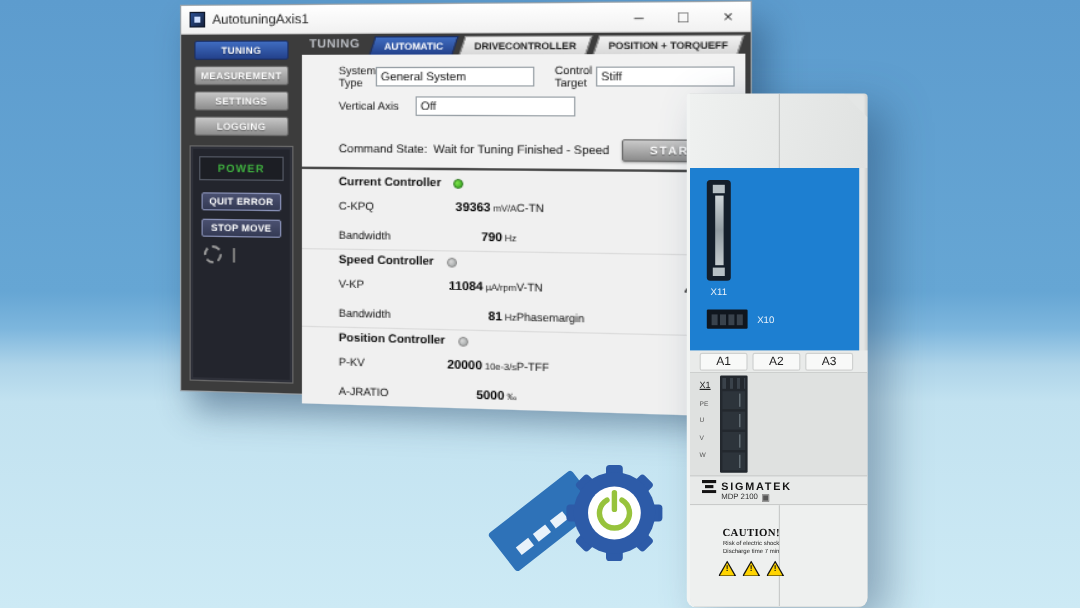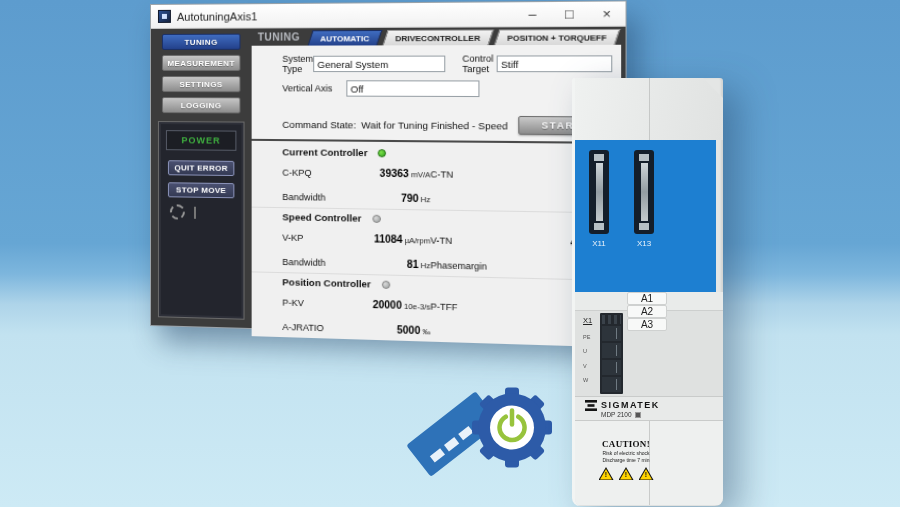--- a/index.html
+++ b/index.html
@@ -98,21 +98,21 @@
     background:linear-gradient(180deg,#cdd4d8,#939da3,#c3cacd); }
   .slot .tab-t, .slot .tab-b { position:absolute; left:5px; width:10px; height:7px; background:#b7c0c5; }
   .slot .tab-t { top:4px; } .slot .tab-b { bottom:4px; }
   .slot-label { margin-top:5px; font-size:8px; color:#eaf2fa; }
   .x10-row { display:flex; align-items:center; margin-top:10px; }
   .x10 { width:34px; height:16px; background:#10161e; border-radius:1px; display:flex; align-items:center;
     justify-content:center; gap:2px; }
   .x10 .pin { width:5px; height:9px; background:#39424c; }
   .x10-label { margin-left:8px; font-size:8px; color:#eaf2fa; }
   .a-strip { height:19px; background:#e9ebea; display:flex; align-items:center; justify-content:space-around;
-    padding:0 10px 0 6px; border-bottom:1px solid #cdcfce;flex-direction:column; }
+    padding:0 10px 0 6px; border-bottom:1px solid #cdcfce; }
   .a-chip { width:40px; height:15px; background:#f8f9f8; border:1px solid #cfd1d0; border-radius:2px;
     display:flex; align-items:center; justify-content:center; font-size:10px; color:#222; }
   .terminals { height:85px; background:#dfe1e0; display:flex; padding:2px 2px 2px 8px; gap:5px; }
   .t-group { display:flex; }
   .t-labels { width:17px; display:flex; flex-direction:column; align-items:flex-start; }
   .t-name { font-size:7.5px; color:#222; margin-top:3px;text-decoration:underline; }
   .t-pin { font-size:5.5px; color:#555; margin-top:8.5px; }
   .t-block { width:23px; height:81px; background:#23282e; border-radius:1px; padding:2px 2px; }
   .t-dots { height:9px; background:repeating-linear-gradient(90deg,#3a424a 0 3px,transparent 3px 6px);
     margin-bottom:2px; }
@@ -318,28 +318,29 @@
       <div class="blue-panel">
         <div class="slot-row">
           <div class="slot-col">
             <div class="slot">
                 <span class="tab-t"></span>
                 <span class="metal"></span>
                 <span class="tab-b"></span>
               </div>
             <span class="slot-label">X11</span>
           </div>
-          <div class="slot-col">
-            <div class="slot">
-                <span class="tab-t"></span>
-                <span class="metal"></span>
-                <span class="tab-b"></span>
-              </div>
-            <span class="slot-label">X13</span>
-          </div>
+        </div>
+        <div class="x10-row">
+          <div class="x10">
+            <span class="pin"></span>
+              <span class="pin"></span>
+              <span class="pin"></span>
+              <span class="pin"></span>
+          </div>
+          <span class="x10-label">X10</span>
         </div>
       </div>
 
       <div class="a-strip">
         <div class="a-chip">A1</div>
         <div class="a-chip">A2</div>
         <div class="a-chip">A3</div>
       </div>
 
       <div class="terminals">

